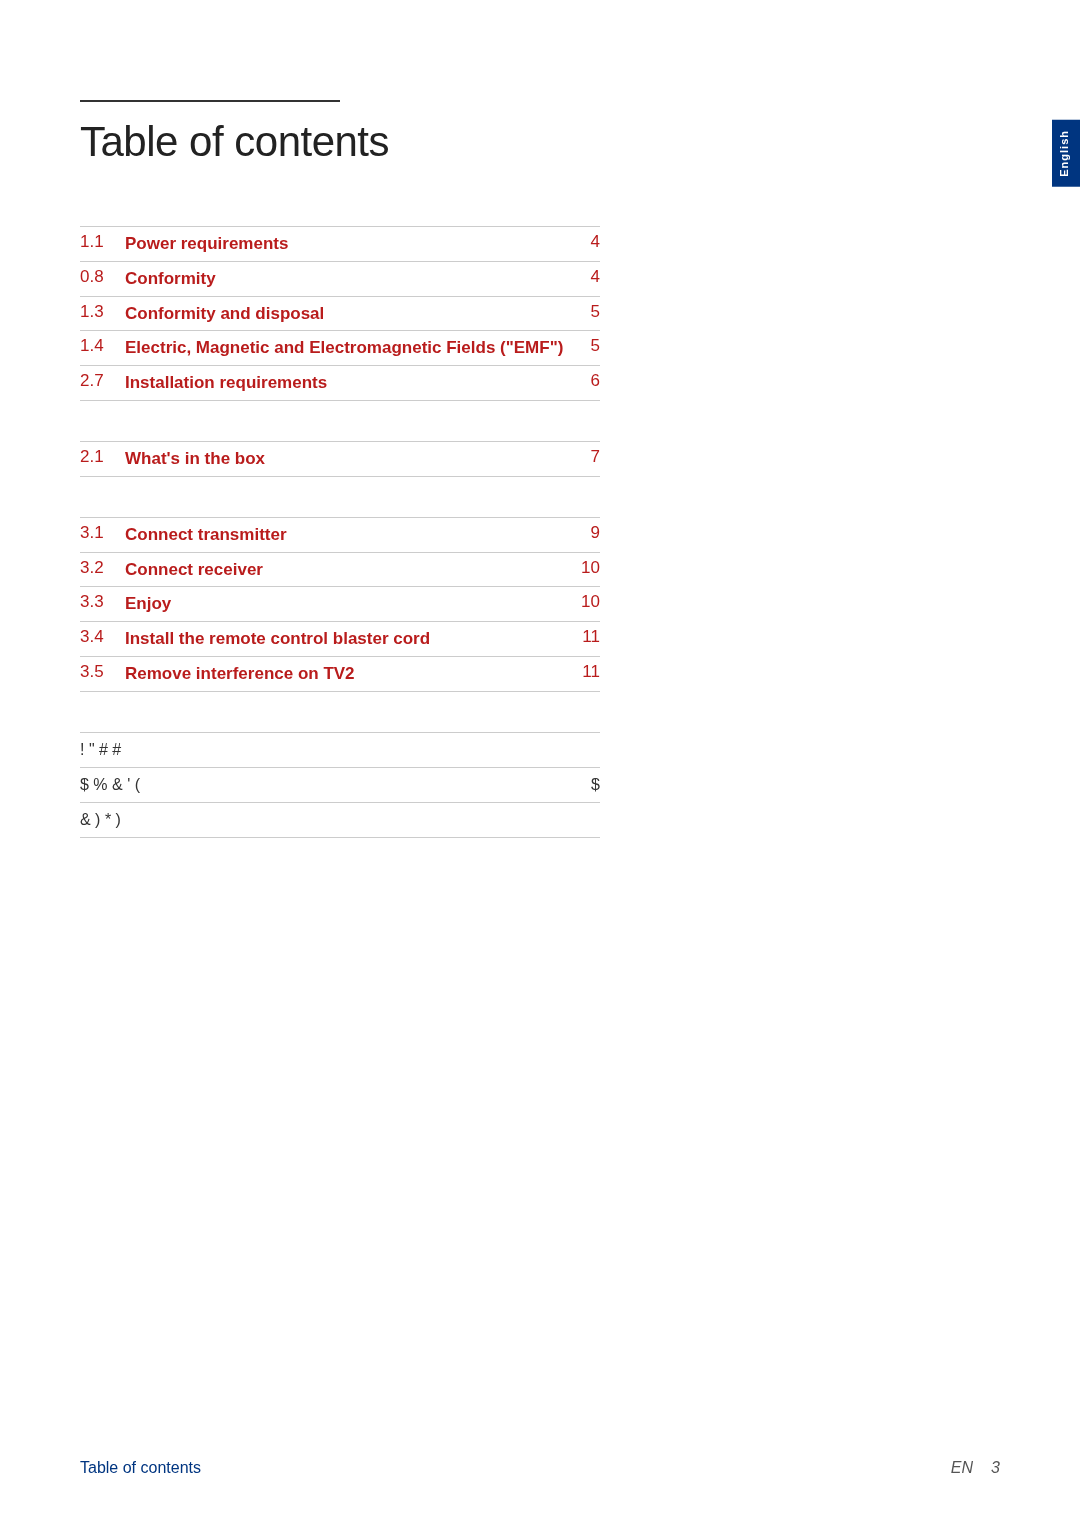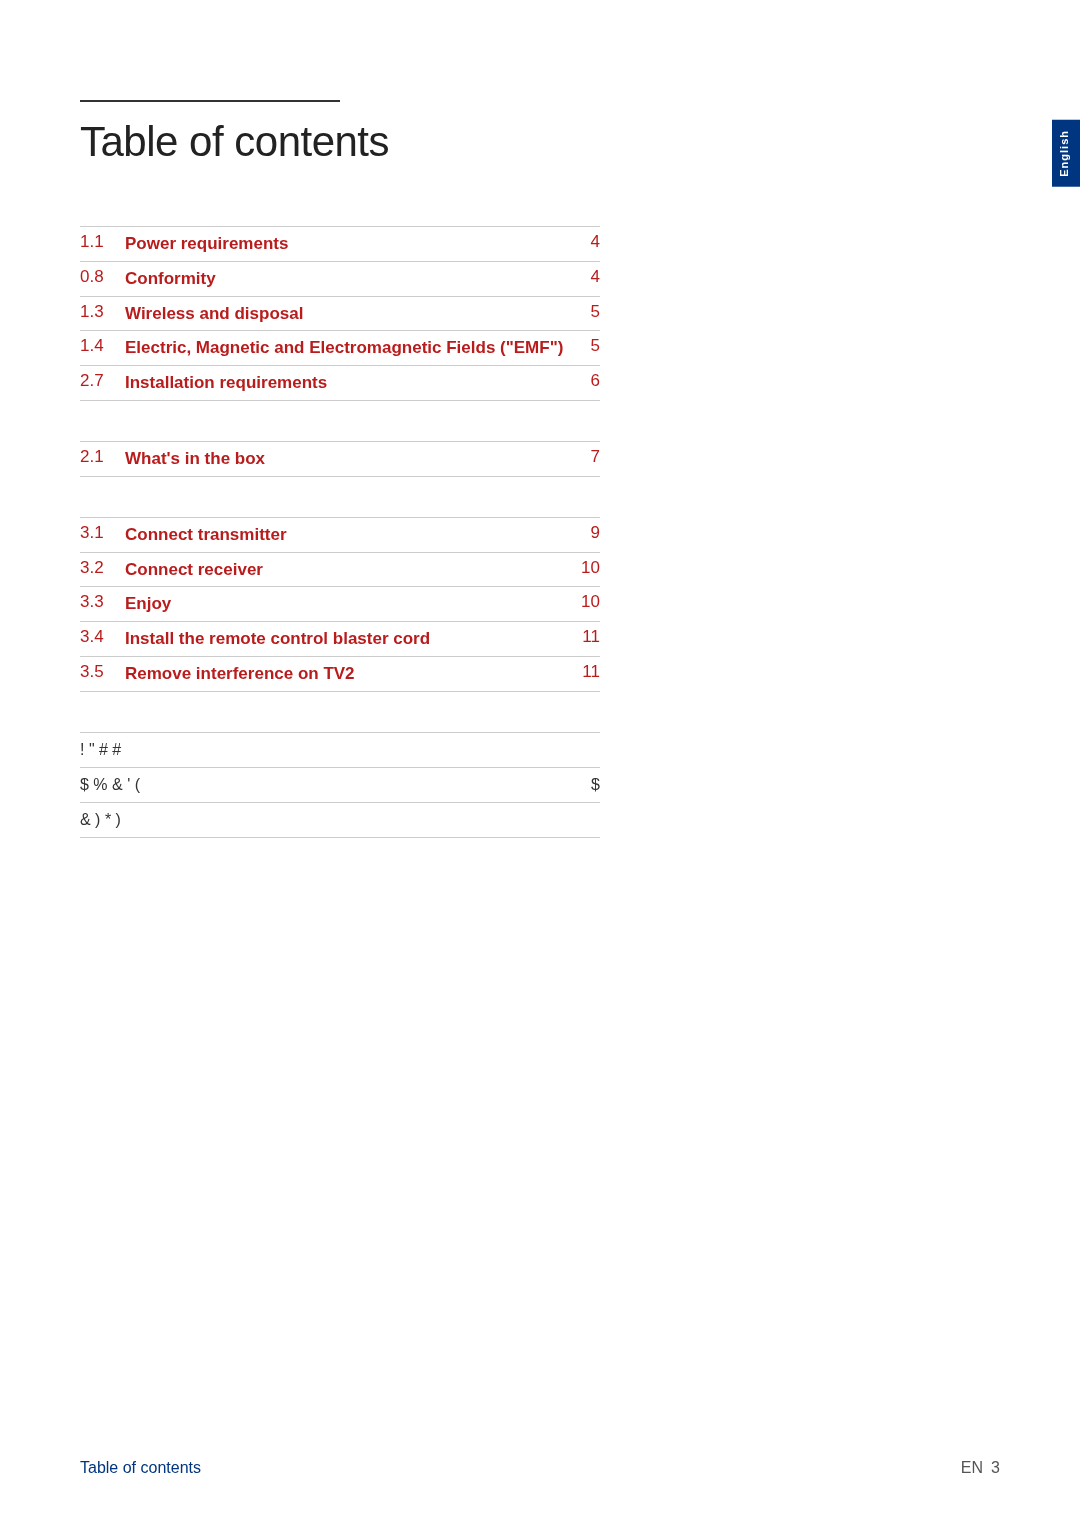--- a/index.html
+++ b/index.html
@@ -136,23 +136,24 @@
       border-top: none;
     }
 
     .footer-toc {
       font-size: 16px;
       color: #003580;
     }
 
     .footer-right {
       display: flex;
-      gap: 8px;
+      gap: 18px;
       font-size: 16px;
       color: #555;
+      font-style: italic;
     }
 
     .footer-en {
       color: #555;
     }
 
     .footer-page {
       color: #555;
     }
   </style>
@@ -176,21 +177,21 @@
             <td class="toc-title toc-title-wrap">Power requirements</td>
             <td class="toc-page">4</td>
           </tr>
           <tr>
             <td class="toc-num">0.8</td>
             <td class="toc-title toc-title-wrap">Conformity</td>
             <td class="toc-page">4</td>
           </tr>
           <tr>
             <td class="toc-num">1.3</td>
-            <td class="toc-title toc-title-wrap">Wireless and disposal</td>
+            <td class="toc-title toc-title-wrap">Conformity and disposal</td>
             <td class="toc-page">5</td>
           </tr>
           <tr>
             <td class="toc-num">1.4</td>
             <td class="toc-title toc-title-wrap">Electric, Magnetic and Electromagnetic Fields ("EMF")</td>
             <td class="toc-page">5</td>
           </tr>
           <tr>
             <td class="toc-num">2.7</td>
             <td class="toc-title toc-title-wrap">Installation requirements</td>

